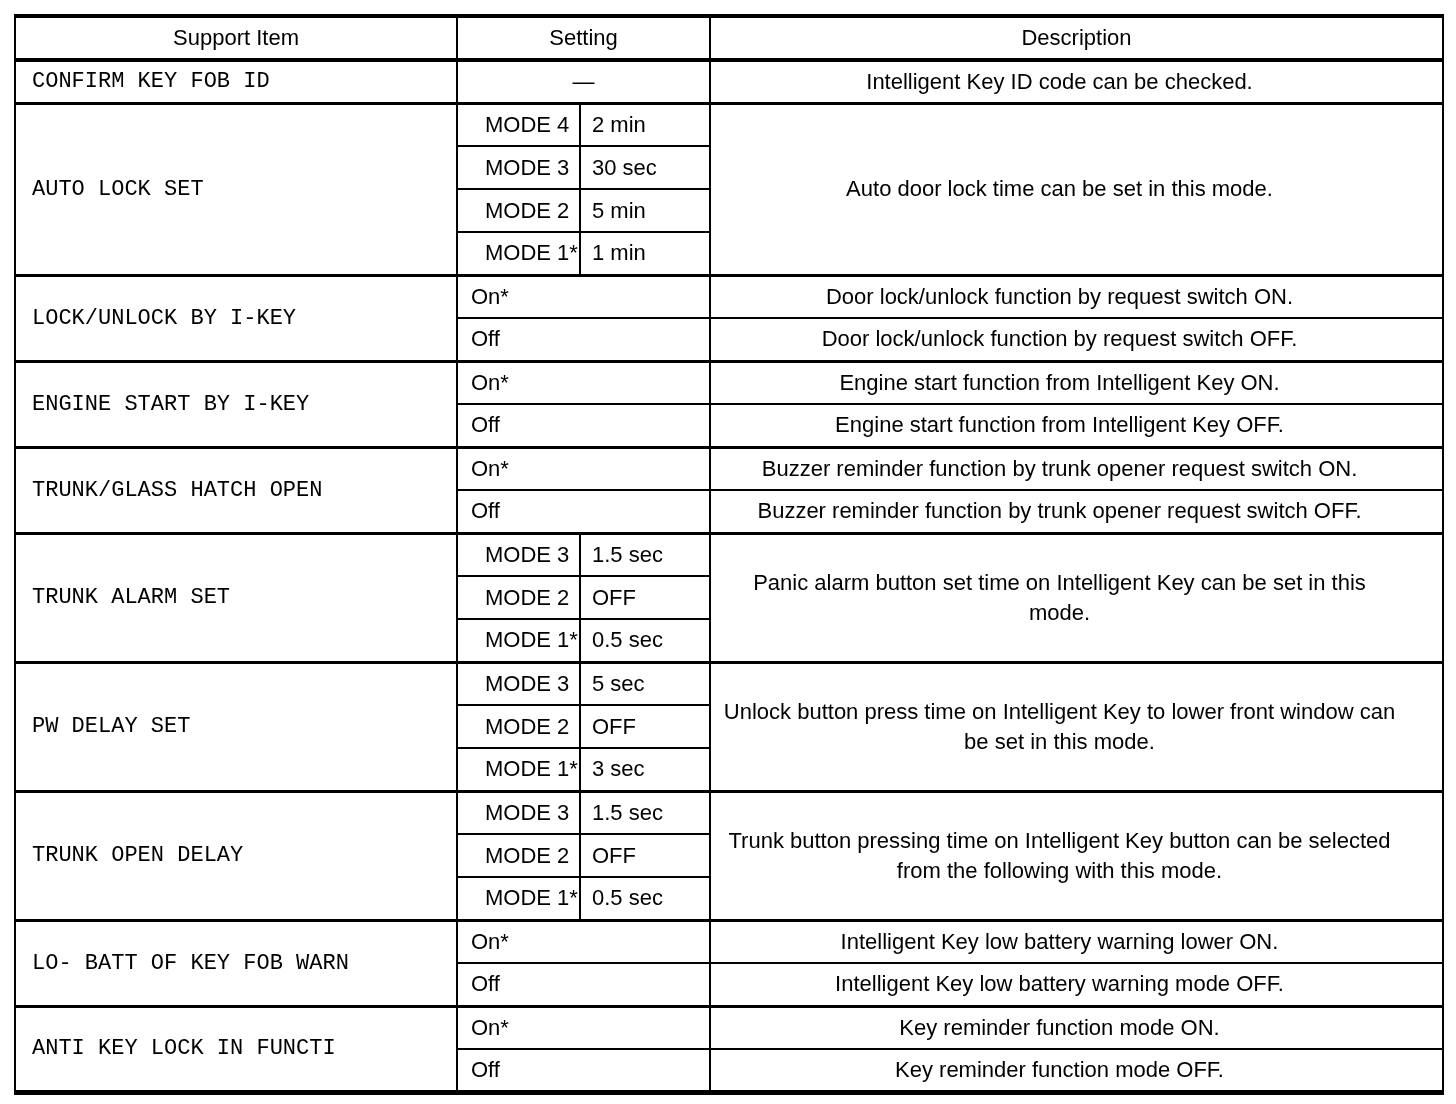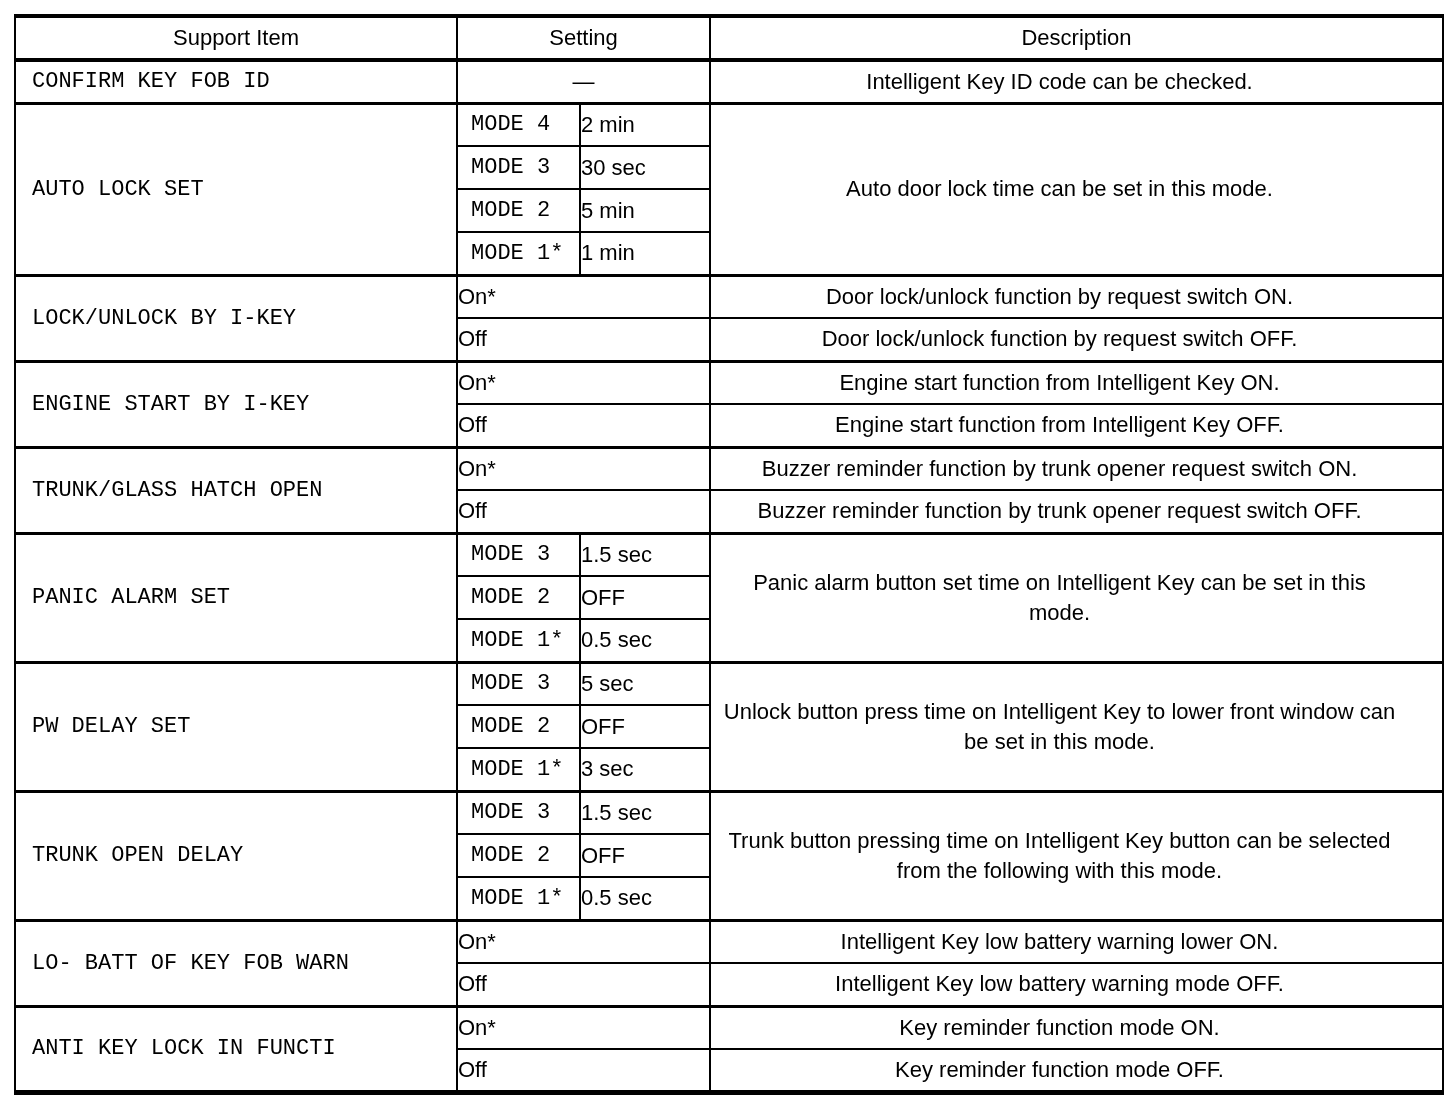--- a/index.html
+++ b/index.html
@@ -35,23 +35,23 @@
     height: 44px;
     text-align: center;
     border-bottom-width: 4px;
   }
   tbody tr { height: 43px; }
 
   
   tbody tr.group-start td { border-top-width: 3px; }
 
   .item-cell    { padding-left: 16px; text-align: left; font-family: Liberation Mono, monospace; }
-  .mode-cell    { padding-left: 13px; font-family: Liberation Mono, monospace; }
-  .value-cell   { }
-  .setting-cell { padding-left: 0; }
+  .mode-cell    { padding-left: 27px; }
+  .value-cell   { padding-left: 11px; }
+  .setting-cell { padding-left: 13px; }
   .setting-cell.centered { padding-left: 0; text-align: center; }
   .desc-cell {
     padding: 2px 46px 2px 12px;   
     line-height: 30px;
     text-align: center;
   }
 </style>
 </head>
 <body>
 
@@ -115,21 +115,21 @@
         <tr class="group-start">
           <td class="item-cell" rowspan="2">TRUNK/GLASS HATCH OPEN</td>
           <td class="setting-cell" colspan="2">On*</td>
           <td class="desc-cell">Buzzer reminder function by trunk opener request switch ON.</td>
         </tr>
         <tr>
           <td class="setting-cell" colspan="2">Off</td>
           <td class="desc-cell">Buzzer reminder function by trunk opener request switch OFF.</td>
         </tr>
         <tr class="group-start">
-          <td class="item-cell" rowspan="3">PANIC ALARM SET</td>
+          <td class="item-cell" rowspan="3">TRUNK ALARM SET</td>
           <td class="mode-cell">MODE 3</td>
           <td class="value-cell">1.5 sec</td>
           <td class="desc-cell" rowspan="3">Panic alarm button set time on Intelligent Key can be set in this mode.</td>
         </tr>
         <tr>
           <td class="mode-cell">MODE 2</td>
           <td class="value-cell">OFF</td>
         </tr>
         <tr>
           <td class="mode-cell">MODE 1*</td>

